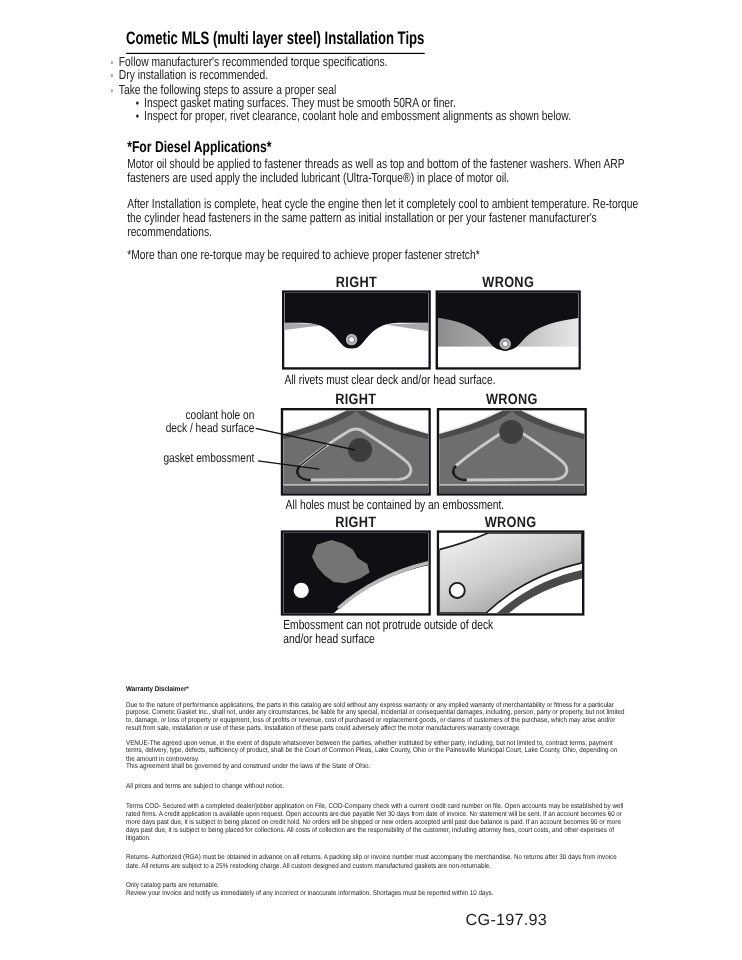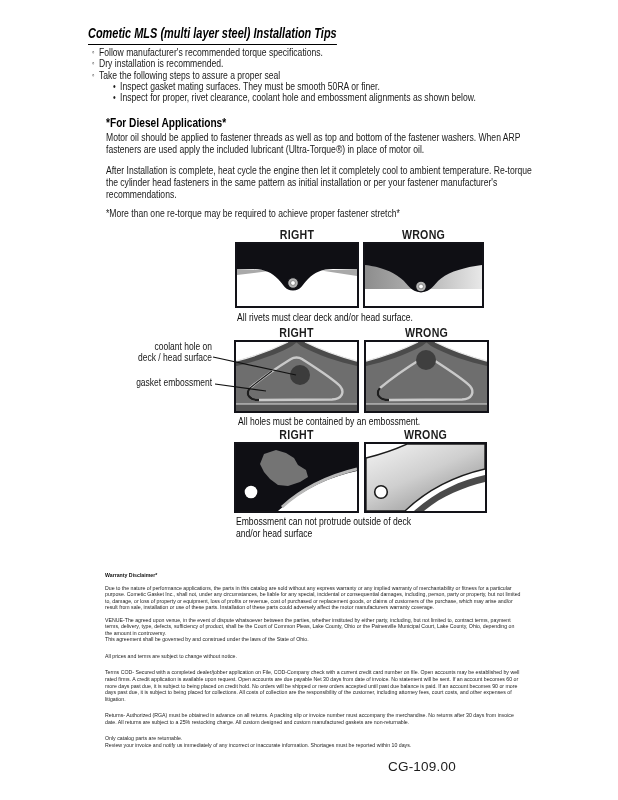--- a/index.html
+++ b/index.html
@@ -31,21 +31,21 @@
   .fp .gap{margin-bottom:10px;}
   .fp .bold{font-weight:bold;color:#111;}
   .footer-code{font-size:13.5px;color:#1c1c1c;letter-spacing:.2px;}
   .leaders{position:absolute;left:0;top:0;width:618px;height:800px;pointer-events:none;}
 </style>
 </head>
 <body>
 
 <div class="page">
 
-  <div class="abs" style="left:88px;top:24px;font-style:italic;">
+  <div class="abs" style="left:105px;top:24px;">
     <span class="title cond" style="transform:scaleX(.73);">Cometic MLS (multi layer steel) Installation Tips</span>
   </div>
 
   <div class="abs intro cond" style="left:92px;top:47px;">
     <div class="brow">
       <span class="bchar">◦</span>
       <span>Follow manufacturer's recommended torque specifications.</span>
     </div>
     <div class="brow">
       <span class="bchar">◦</span>
@@ -190,15 +190,15 @@
     <div class="blk">Due to the nature of performance applications, the parts in this catalog are sold without any express warranty or any implied warranty of merchantability or fitness for a particular purpose.  Cometic Gasket Inc., shall not, under any circumstances, be liable for any special, incidental or consequential damages, including, person, party or property, but not limited to, damage, or loss of property or equipment, loss of profits or revenue, cost of purchased or replacement goods, or claims of customers of the purchase, which may arise and/or result from sale, installation or use of these parts.  Installation of these parts could adversely affect the motor manufacturers warranty coverage.</div>
     <div class="tight">VENUE-The agreed upon venue, in the event of dispute whatsoever between the parties, whether instituted by either party, including, but not limited to, contract terms, payment terms, delivery, type, defects, sufficiency of product, shall be the Court of Common Pleas, Lake County, Ohio or the Painesville Municipal Court, Lake County, Ohio, depending on the amount in controversy.</div>
     <div class="blk gap">This agreement shall be governed by and construed under the laws of the State of Ohio.</div>
     <div class="blk gap">All prices and terms are subject to change without notice.</div>
     <div class="blk gap">Terms COD- Secured with a completed dealer/jobber application on File, COD-Company check with a current credit card number on file.  Open accounts may be established by well rated firms.  A credit application is available upon request.  Open accounts are due payable Net 30 days from date of invoice.  No statement will be sent.  If an account becomes 60 or more days past due, it is subject to being placed on credit hold.  No orders will be shipped or new orders accepted until past due balance is paid.  If an account becomes 90 or more days past due, it is subject to being placed for collections.  All costs of collection are the responsibility of the customer, including attorney fees, court costs, and other expenses of litigation.</div>
     <div class="blk gap">Returns- Authorized (RGA) must be obtained in advance on all returns.  A packing slip or invoice number must accompany the merchandise.  No returns after 30 days from invoice date.  All returns are subject to a 25% restocking charge.  All custom designed and custom manufactured gaskets are non-returnable.</div>
     <div class="tight">Only catalog parts are returnable.</div>
     <div class="tight">Review your invoice and notify us immediately of any incorrect or inaccurate information.  Shortages must be reported within 10 days.</div>
   </div>
 
-  <div class="abs footer-code" style="left:388px;top:759px;">CG-109.00</div>
+  <div class="abs footer-code" style="left:388px;top:759px;">CG-197.93</div>
 
 </div>
 
 </body></html>

